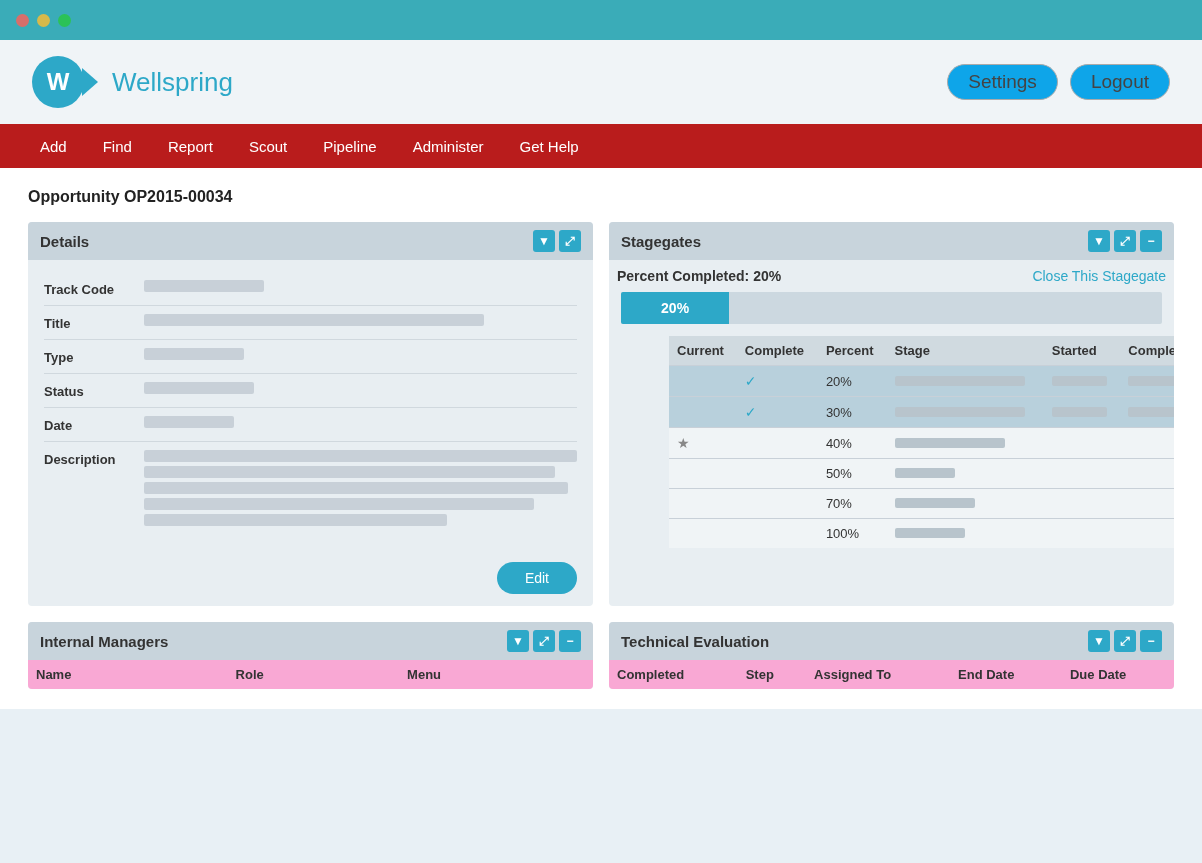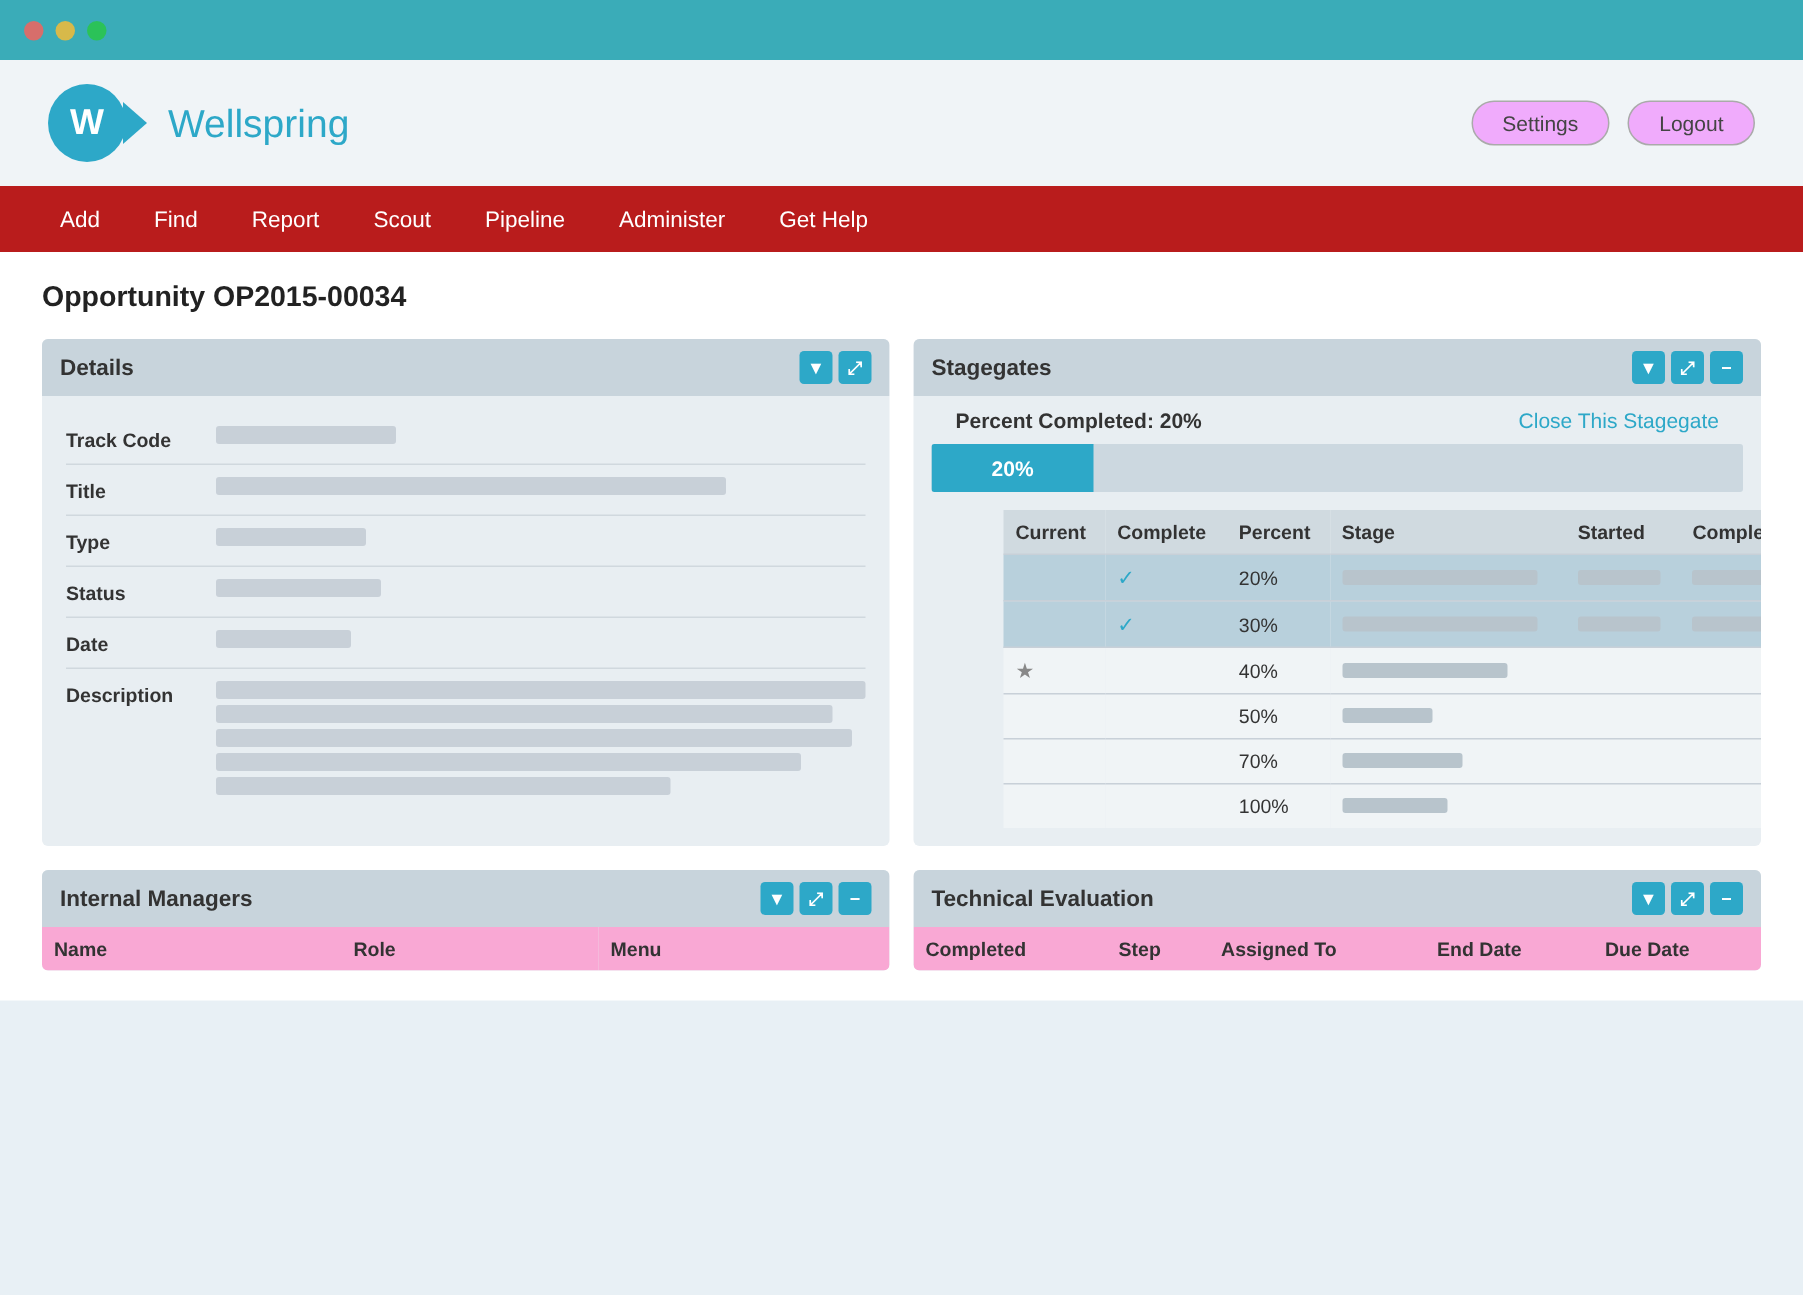--- a/index.html
+++ b/index.html
@@ -55,24 +55,24 @@
     }
     .logo-text {
       font-size: 26px; color: #2da8c8; font-weight: 400;
       margin-left: 16px;
     }
     .header-buttons {
       display: flex; gap: 12px;
     }
     .header-btn {
       border: 1px solid #aaa;
-      background: #f0abfc;
+      background: #0ea5e9;
       border-radius: 20px;
       padding: 6px 20px;
-      font-size: 14px;
+      font-size: 19px;
       color: #444;
       cursor: pointer;
     }
 
     
     .nav-bar {
       background: #b91c1c;
       display: flex;
       align-items: center;
       padding: 0 24px;
@@ -87,21 +87,21 @@
       border-radius: 4px;
     }
 
     
     .page-content {
       background: white;
       margin: 0;
       padding: 20px 28px;
     }
     .page-title {
-      font-size: 19px;
+      font-size: 16px;
       font-weight: bold;
       color: #222;
       margin-bottom: 16px;
     }
 
     
     .two-col {
       display: grid;
       grid-template-columns: 1fr 1fr;
       gap: 16px;
@@ -175,21 +175,21 @@
       padding: 8px 28px;
       font-size: 14px;
       cursor: pointer;
     }
 
     
     .stagegate-info {
       display: flex;
       justify-content: space-between;
       align-items: center;
-      padding: 8px 28px;
+      padding: 8px 8px;
     }
     .percent-label {
       font-size: 14px; font-weight: 600; color: #333;
     }
     .close-stagegate-link {
       color: #2da8c8; font-size: 14px; cursor: pointer; text-decoration: none; text-align: right;
     }
 
     .progress-bar-container {
       background: #ccd8e0;
@@ -341,20 +341,23 @@
           <span class="form-label">Description</span>
           <div class="form-value">
             <div class="form-line" style="width:100%;"></div>
             <div class="form-line" style="width:95%;"></div>
             <div class="form-line" style="width:98%;"></div>
             <div class="form-line" style="width:90%;"></div>
             <div class="form-line" style="width:70%;"></div>
           </div>
         </div>
 
+      </div>
+      <div class="edit-btn-row">
+        <button class="edit-btn">Edit</button>
       </div>
     </div>
 
     <div class="panel">
       <div class="panel-header">
         <span>Stagegates</span>
         <div class="panel-header-actions">
           <div class="panel-icon-btn">▼</div>
           <div class="panel-icon-btn">⤢</div>
           <div class="panel-icon-btn">−</div>

